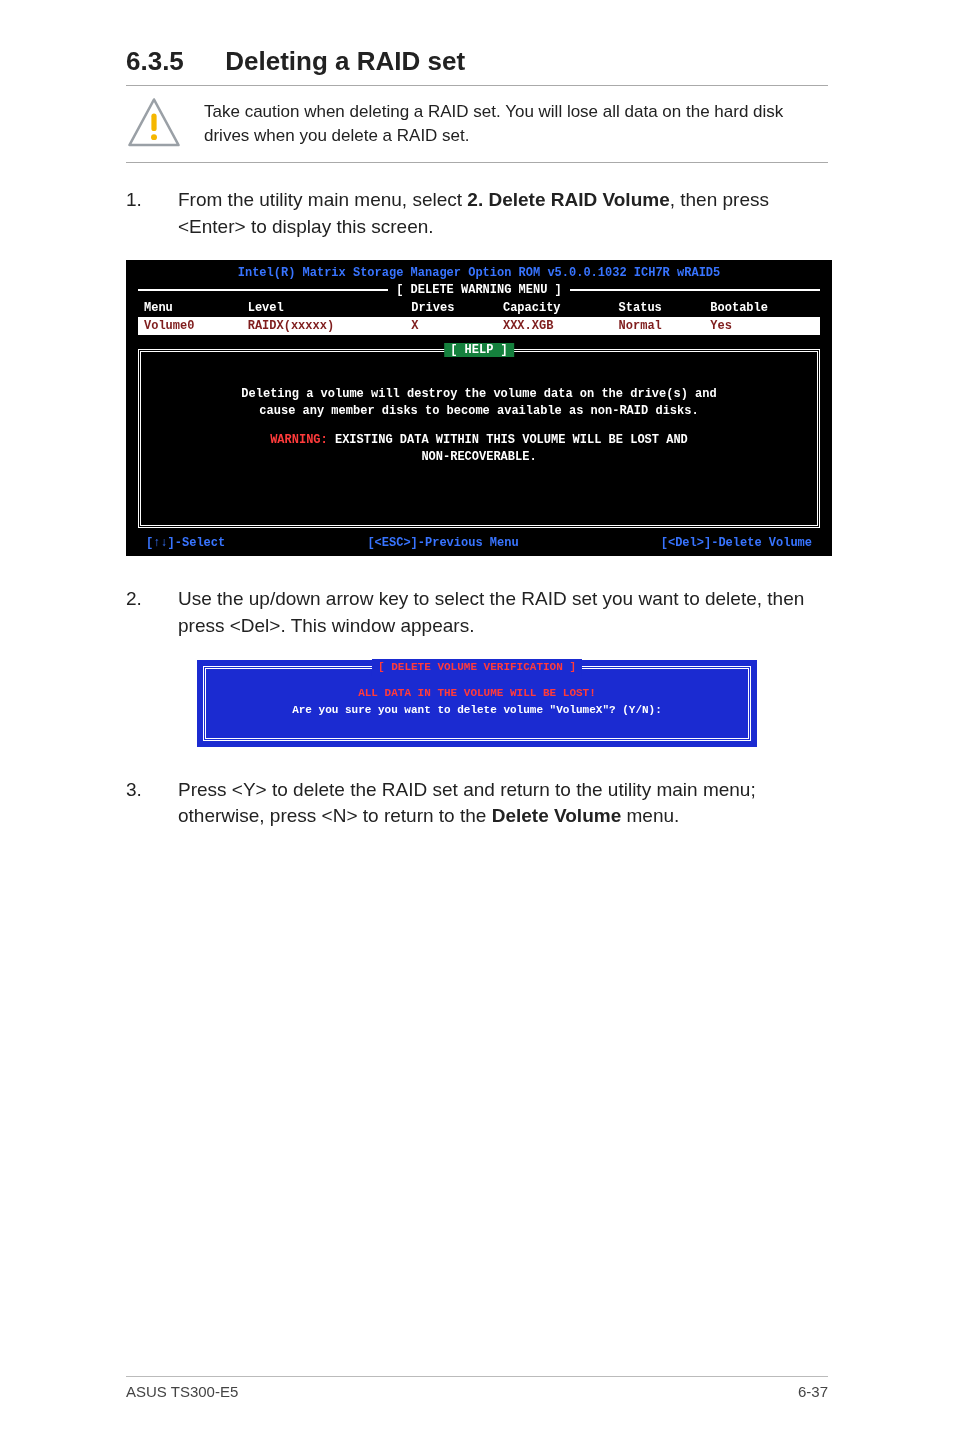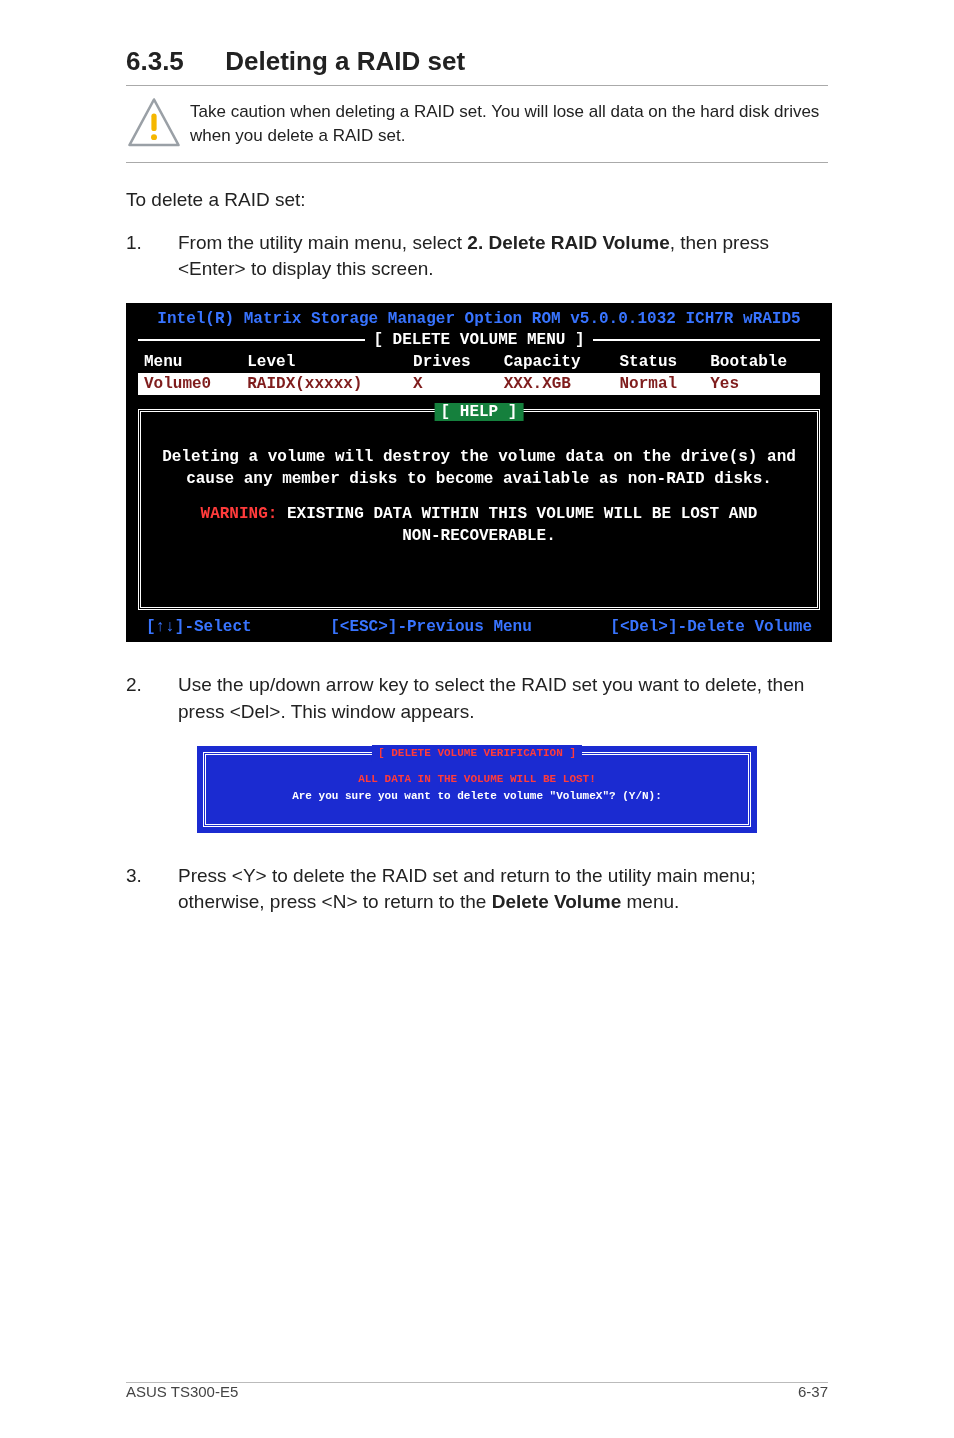--- a/index.html
+++ b/index.html
@@ -19,21 +19,21 @@
   }
   .section-heading {
     font-size: 26px;
     font-weight: bold;
     margin: 0 0 8px 0;
   }
   .section-heading .sec-num { display:inline-block; width:92px; }
   .caution-row {
     display: flex;
     align-items: center;
-    gap: 8px;
+    gap: 22px;
     border-top: 1px solid #aaa;
     border-bottom: 1px solid #aaa;
     padding: 10px 0;
     margin-bottom: 24px;
     justify-content: center;
   }
   .caution-icon {
     width: 56px;
     height: 56px;
     flex: none;
@@ -55,21 +55,21 @@
     margin: 10px 0 20px 0;
   }
   .step-num { width: 24px; flex: none; }
   .step-body { flex: 1; }
   .bios-box {
     margin: 8px auto 30px auto;
     width: 706px;
     background: #000;
     color: #fff;
     font-family: "Courier New", monospace;
-    font-size: 16px;
+    font-size: 12px;
     padding: 6px 0 6px 0;
   }
   .bios-header-line {
     color: #3874ff;
     text-align: center;
     line-height: 1.25;
     padding: 0 12px;
     font-weight: bold;
   }
   .bios-section-title-row {
@@ -178,20 +178,21 @@
   .page-footer {
     position: absolute;
     bottom: 38px;
     left: 80px;
     right: 80px;
     display: flex;
     justify-content: space-between;
     font-size: 15px;
     color: #444;
     border-top: 1px solid #bbb;
+    padding-top: 6px;
   }
   b { font-weight: bold; }
 </style>
 </head>
 <body>
 
 <div class="page">
 
   <h2 class="section-heading">
     <span class="sec-num">6.3.5</span>
@@ -200,35 +201,34 @@
 
   <div class="caution-row">
     <svg class="caution-icon" viewBox="0 0 64 64">
       <polygon points="32,4 60,56 4,56" fill="#fff" stroke="#9aa0a6" stroke-width="3" stroke-linejoin="round"></polygon>
       <rect x="29" y="20" width="6" height="20" rx="3" fill="#f5b700"></rect>
       <circle cx="32" cy="47" r="3.4" fill="#f5b700"></circle>
     </svg>
     <div class="caution-text">Take caution when deleting a RAID set. You will lose all data on the hard disk drives when you delete a RAID set.</div>
   </div>
 
-  <p class="body-text">To delete a RAID set:</p>
 
   <div class="step">
     <div class="step-num">1.</div>
     <div class="step-body">
       <span>From the utility main menu, select </span><b>2. Delete RAID Volume</b><span>, then press &lt;Enter&gt; to display this screen.</span>
     </div>
   </div>
 
   <div class="bios-box">
     <div class="bios-header-line">Intel(R) Matrix Storage Manager Option ROM v5.0.0.1032 ICH7R wRAID5</div>
 
     <div class="bios-section-title-row">
       <hr class="bios-hr">
-      <span class="bios-section-label">[ DELETE VOLUME MENU ]</span>
+      <span class="bios-section-label">[ DELETE WARNING MENU ]</span>
       <hr class="bios-hr">
     </div>
 
     <div class="bios-table-area">
       <table class="bios-table">
         <tbody>
             <tr>
           <th>Menu</th>
           <th>Level</th>
           <th>Drives</th>

